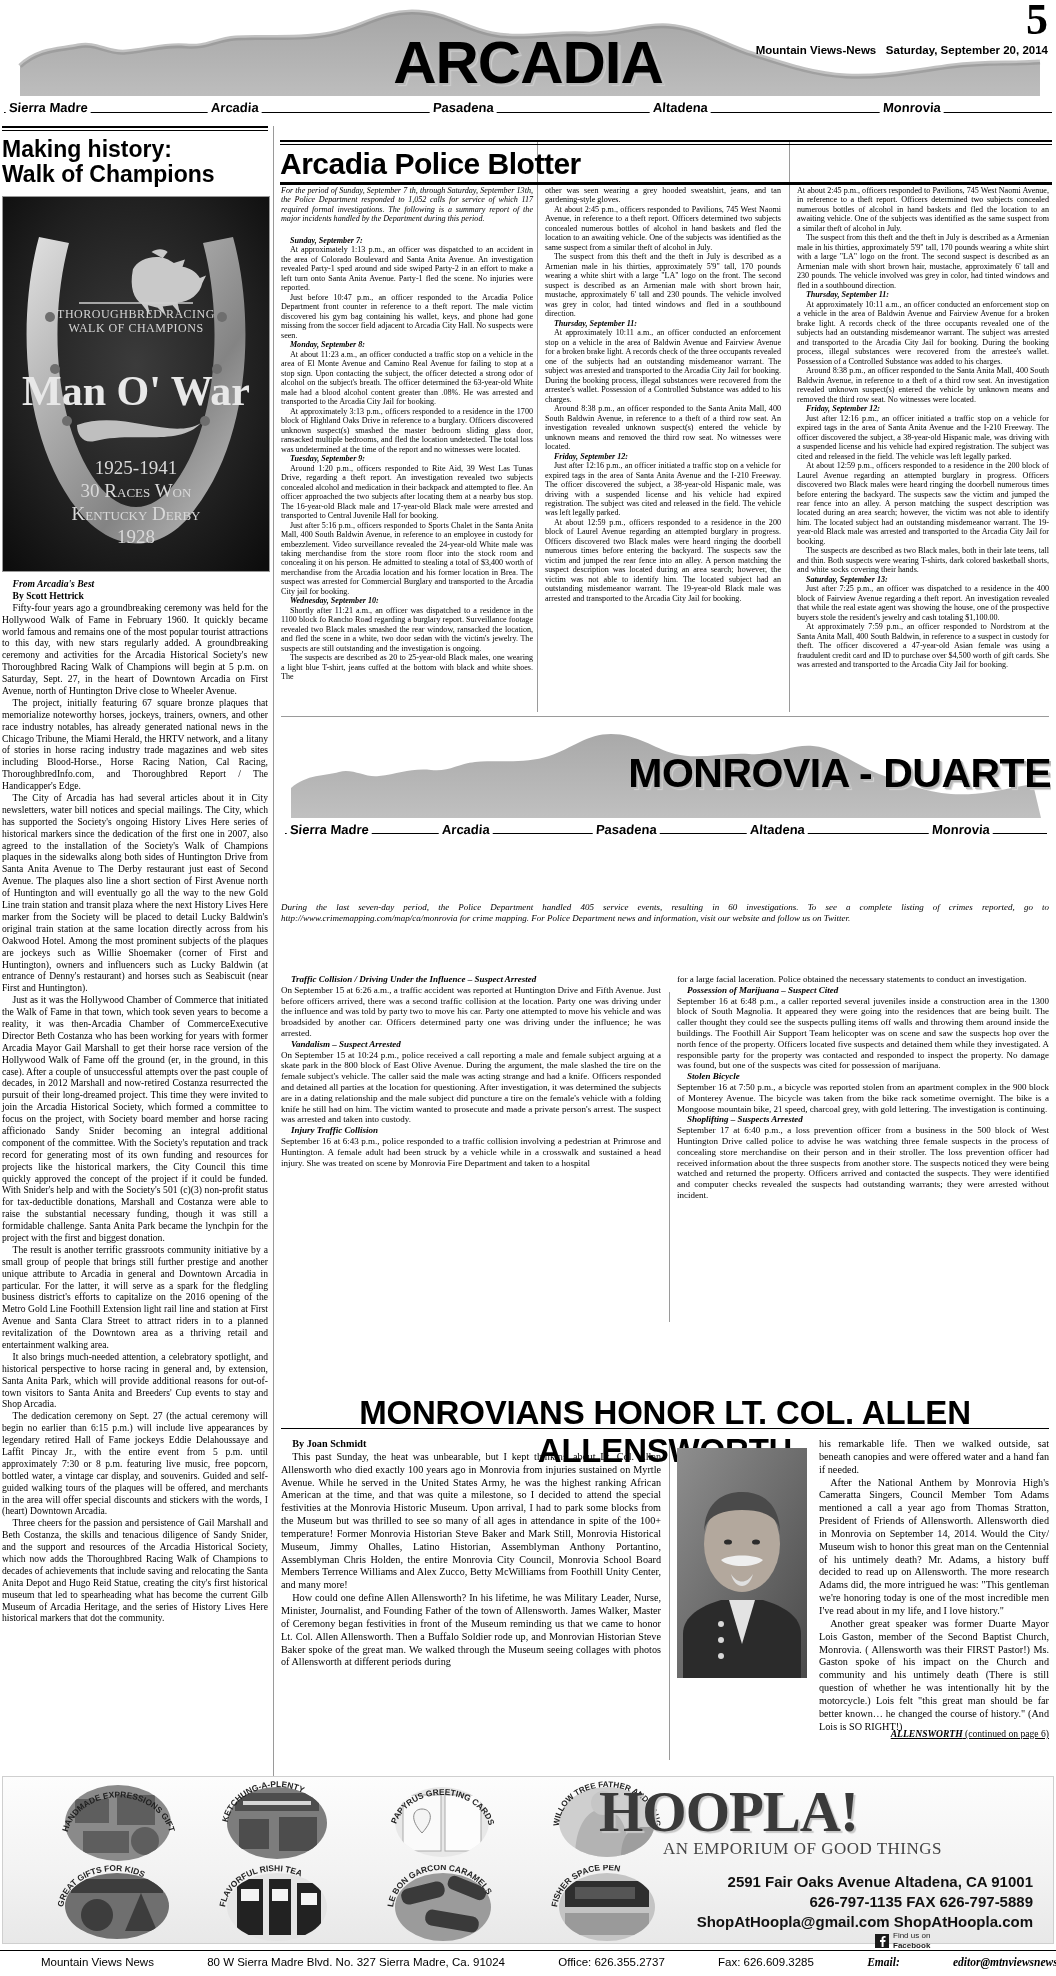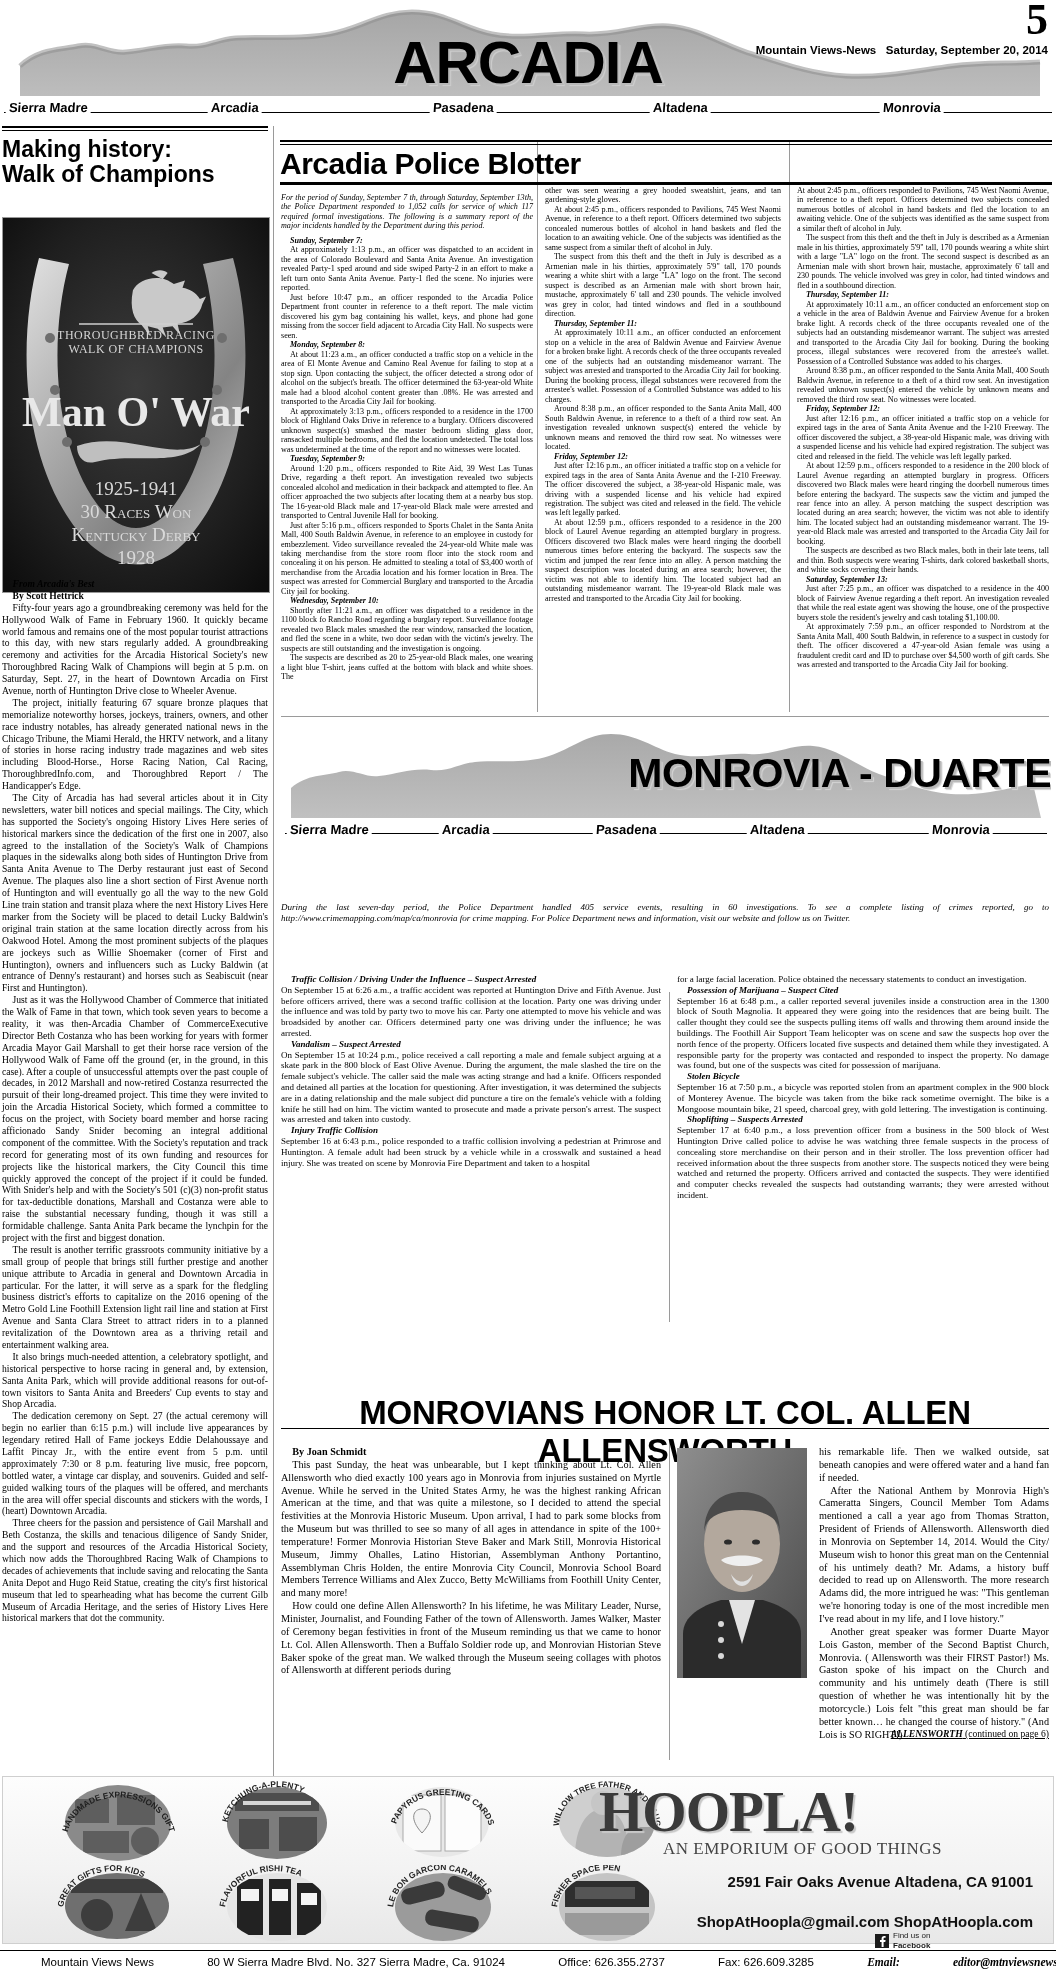--- a/index.html
+++ b/index.html
@@ -56,30 +56,30 @@
     font-family:"Liberation Sans", sans-serif; font-weight:bold;
     font-size:23px; line-height:1.08;
   }
 
   
   .col { position:absolute; text-align:justify; }
   .col p { margin:0; text-indent:1.1em; }
   .body-sm { font-size:8.1px; line-height:1.172; }
   .body-md { font-size:9.0px; line-height:1.20; }
   .body-lg { font-size:9.6px; line-height:1.24; }
-  .body-xl { font-size:10.2px; line-height:1.26;margin-top:8px; }
+  .body-xl { font-size:10.2px; line-height:1.26; }
   .lede { font-style:italic; }
   .daybold { font-weight:bold; font-style:italic; margin-top:6px; text-indent:0; }
   .incident-head { font-weight:bold; font-style:italic; margin-top:7px; text-indent:0; }
   .byline-it { font-style:italic; font-weight:bold; text-indent:0; }
   .byline-b { font-weight:bold; text-indent:0; }
 
   
   .plaque { position:absolute; border:1px solid #999; overflow:hidden;
-            background:#c4b5fd;margin-top:21px; }
+            background:#c4b5fd; }
   .plaque-inner { position:absolute; inset:0; }
 
   
   .md-banner { position:absolute; overflow:hidden; }
   .md-title {
     position:absolute; left:0; top:24px; width:100%; text-align:right;
     font-family:"Liberation Sans", sans-serif; font-weight:bold;
     font-size:41px; letter-spacing:-0.5px;
     text-shadow:2px 2px 0 #b9b9b9, 3px 3px 1px #d4d4d4;
   }
@@ -239,21 +239,21 @@
     <p>The dedication ceremony on Sept. 27 (the actual ceremony will begin no earlier than 6:15 p.m.) will include live appearances by legendary retired Hall of Fame jockeys Eddie Delahoussaye and Laffit Pincay Jr., with the entire event from 5 p.m. until approximately 7:30 or 8 p.m. featuring live music, free popcorn, bottled water, a vintage car display, and souvenirs. Guided and self-guided walking tours of the plaques will be offered, and merchants in the area will offer special discounts and stickers with the words, I (heart) Downtown Arcadia.</p>
     <p>Three cheers for the passion and persistence of Gail Marshall and Beth Costanza, the skills and tenacious diligence of Sandy Snider, and the support and resources of the Arcadia Historical Society, which now adds the Thoroughbred Racing Walk of Champions to decades of achievements that include saving and relocating the Santa Anita Depot and Hugo Reid Statue, creating the city's first historical museum that led to spearheading what has become the current Gilb Museum of Arcadia Heritage, and the series of History Lives Here historical markers that dot the community.</p>
   </div>
 
   <div class="sec-head-wrap" style="left:280px; top:140px; width:772px;">
     <div class="dbl-rule-top"></div>
     <div class="sec-title">Arcadia Police Blotter</div>
     <div class="sec-underline"></div>
   </div>
 
-  <div class="col body-sm lede" style="left:281px; top:186px; width:252px;margin-top:7px;">
+  <div class="col body-sm lede" style="left:281px; top:186px; width:252px;">
     <p style="text-indent:0;">For the period of Sunday, September 7 th, through Saturday, September 13th, the Police Department responded to 1,052 calls for service of which 117 required formal investigations. The following is a summary report of the major incidents handled by the Department during this period.</p>
   </div>
 
   <div class="col body-sm" style="left:281px; top:236px; width:252px;">
     <p class="daybold" style="margin-top:0;">Sunday, September 7:</p>
     <p>At approximately 1:13 p.m., an officer was dispatched to an accident in the area of Colorado Boulevard and Santa Anita Avenue. An investigation revealed Party-1 sped around and side swiped Party-2 in an effort to make a left turn onto Santa Anita Avenue. Party-1 fled the scene. No injuries were reported.</p>
     <p>Just before 10:47 p.m., an officer responded to the Arcadia Police Department front counter in reference to a theft report. The male victim discovered his gym bag containing his wallet, keys, and phone had gone missing from the soccer field adjacent to Arcadia City Hall. No suspects were seen.</p>
     <p class="daybold">Monday, September 8:</p>
     <p>At about 11:23 a.m., an officer conducted a traffic stop on a vehicle in the area of El Monte Avenue and Camino Real Avenue for failing to stop at a stop sign. Upon contacting the subject, the officer detected a strong odor of alcohol on the subject's breath. The officer determined the 63-year-old White male had a blood alcohol content greater than .08%. He was arrested and transported to the Arcadia City Jail for booking.</p>
     <p>At approximately 3:13 p.m., officers responded to a residence in the 1700 block of Highland Oaks Drive in reference to a burglary. Officers discovered unknown suspect(s) smashed the master bedroom sliding glass door, ransacked multiple bedrooms, and fled the location undetected. The total loss was undetermined at the time of the report and no witnesses were located.</p>
@@ -554,20 +554,21 @@
     </div>
 
     <div class="circ" style="left:586px; top:4px; width:0;height:0;"></div>
 
     <div class="hoopla" style="left:596px; top:2px;">
       <span>HOOPLA!</span>
     </div>
     <div class="hoopla-sub" style="left:660px; top:62px;">AN EMPORIUM OF GOOD THINGS</div>
 
     <div class="hoopla-addr" style="left:520px; top:96px; width:510px;">2591 Fair Oaks Avenue  Altadena, CA 91001</div>
+    <div class="hoopla-addr" style="left:520px; top:116px; width:510px;">626-797-1135   FAX 626-797-5889</div>
     <div class="hoopla-addr" style="left:520px; top:136px; width:510px;">ShopAtHoopla@gmail.com   ShopAtHoopla.com</div>
 
     <div style="position:absolute; left:872px; top:157px; width:14px; height:14px; background:#1b1b1b;">
       <svg viewBox="0 0 14 14" style="width:14px;height:14px;">
           <rect width="14" height="14" fill="#1b1b1b"></rect>
           <path d="M8.6,13 V8 h1.7 l0.3,-2 H8.6 V4.8 c0,-0.6 0.2,-1 1,-1 h1 V2 C10.4,1.95 9.8,1.9 9.1,1.9 C7.6,1.9 6.6,2.8 6.6,4.5 V6 H5 v2 h1.6 v5 Z" fill="#fff"></path>
         </svg>
     </div>
     <div style="position:absolute; left:890px; top:154px; font-family:'Liberation Sans', sans-serif; font-size:8px; color:#1b1b1b; line-height:1.2;">
       <div>Find us on</div>

